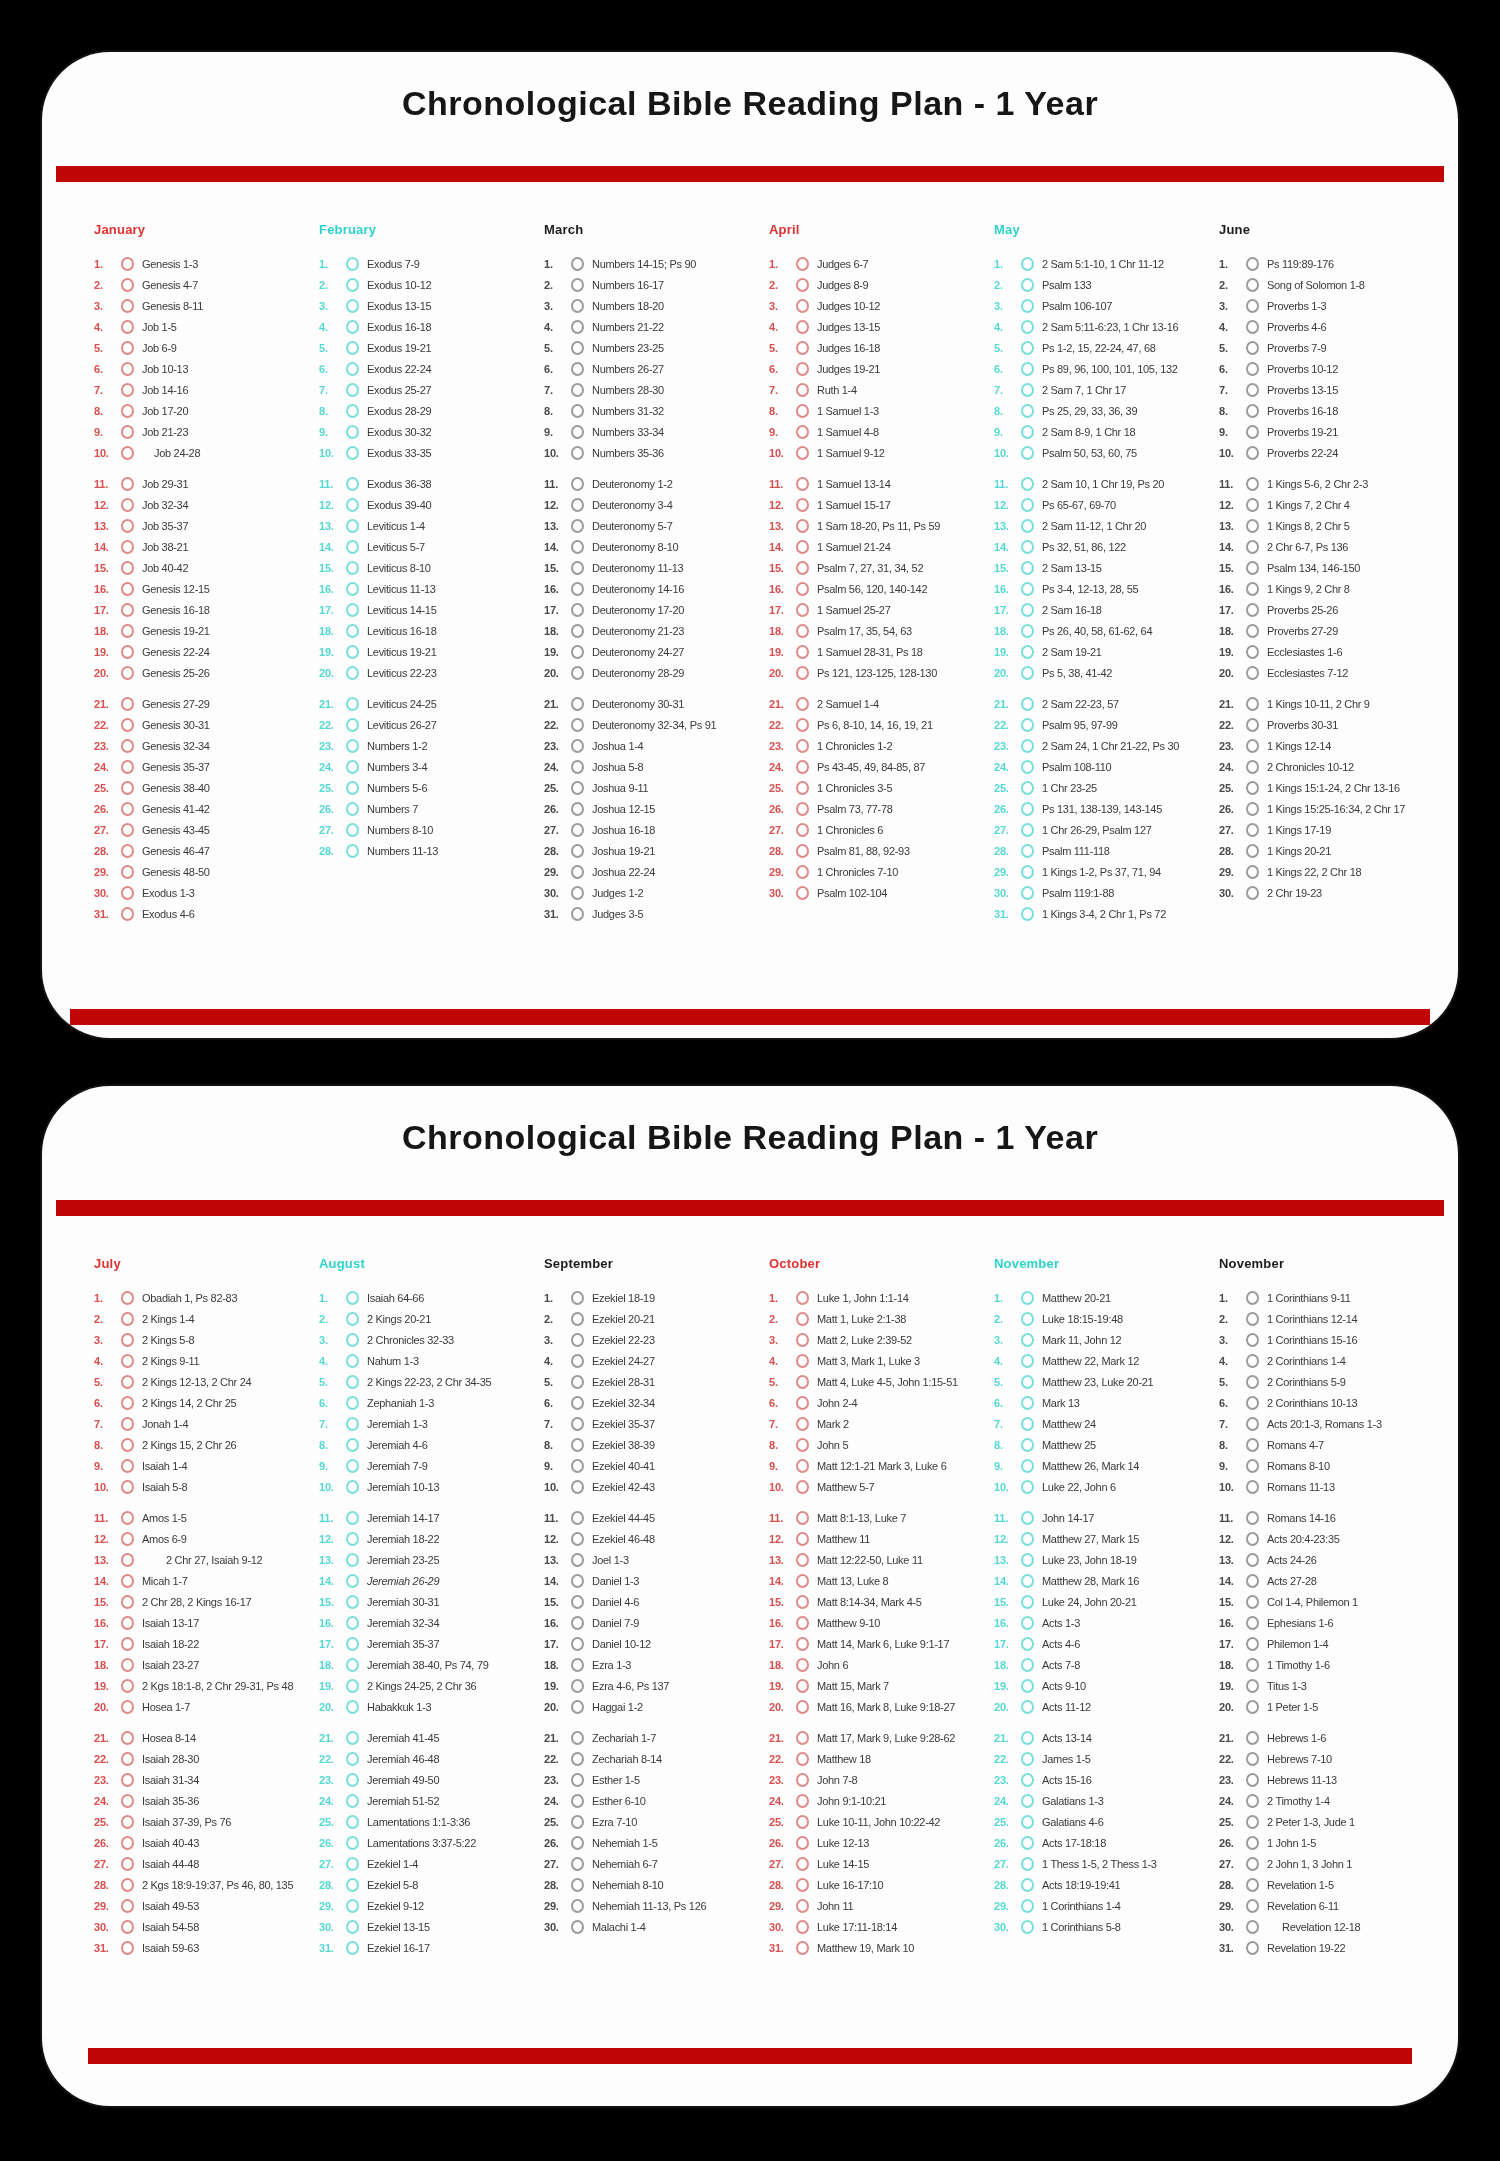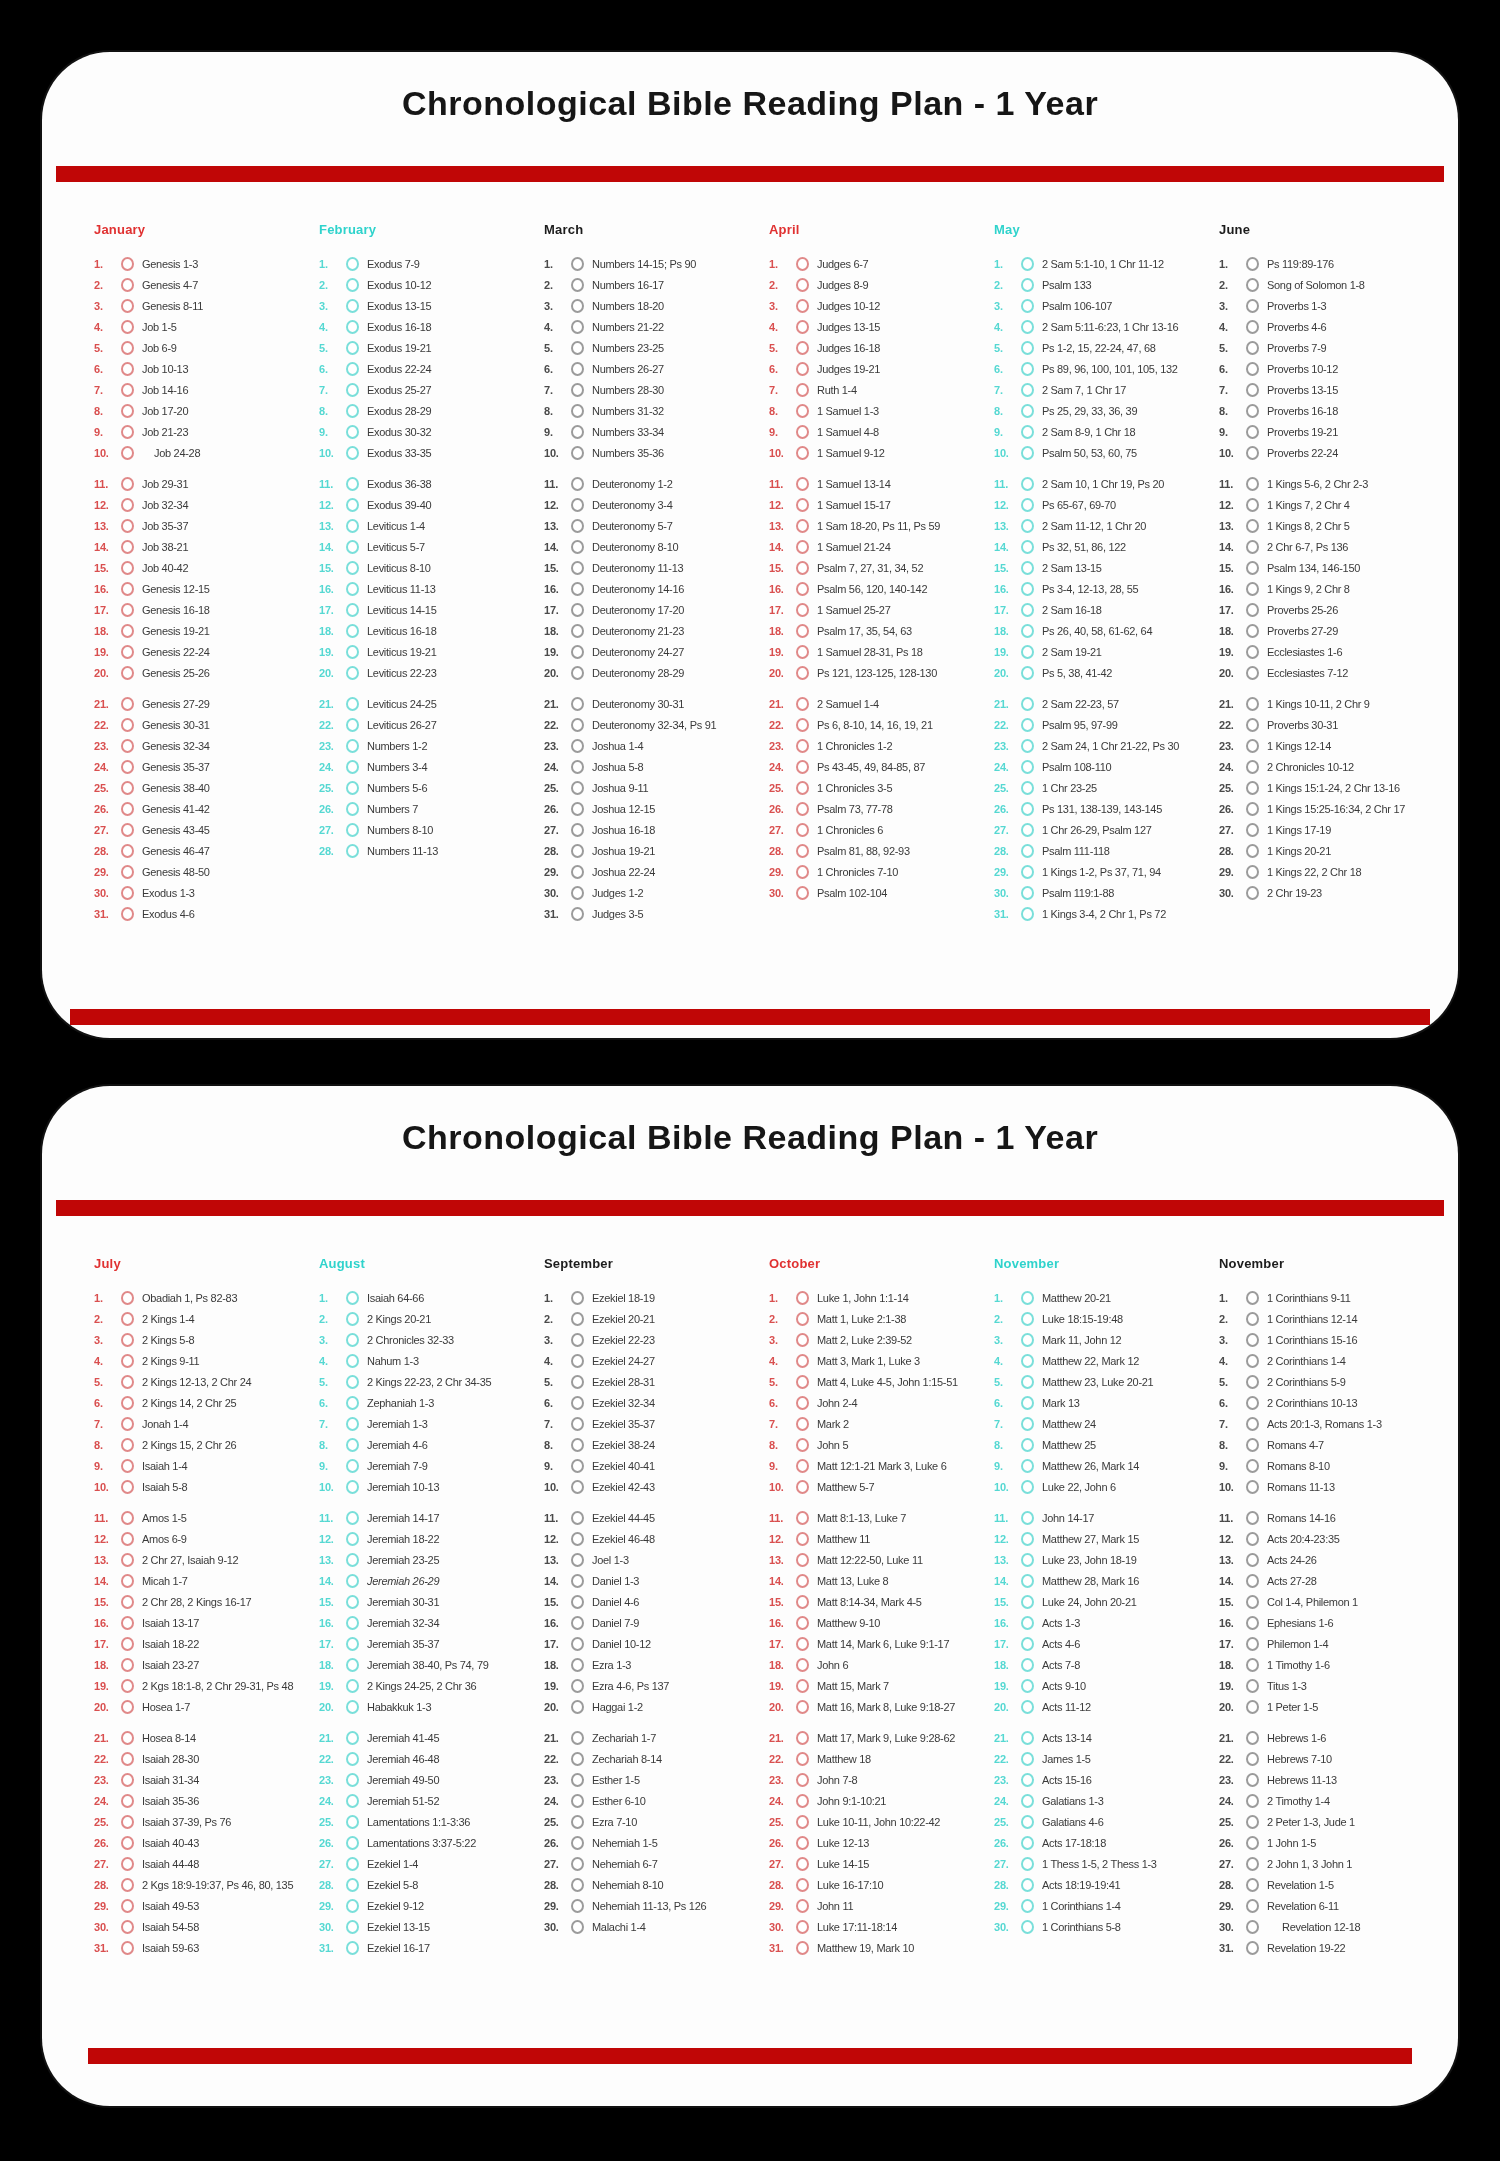--- a/index.html
+++ b/index.html
@@ -1043,21 +1043,21 @@
           <span class="reading-text" style="color: rgb(58, 58, 58);">Amos 1-5</span>
         </div>
         <div class="reading-row">
           <span class="day-number" style="color: rgb(217, 79, 79);">12.</span>
           <span class="check-circle" style="border-color: rgb(224, 137, 137);"></span>
           <span class="reading-text" style="color: rgb(58, 58, 58);">Amos 6-9</span>
         </div>
         <div class="reading-row">
           <span class="day-number" style="color: rgb(217, 79, 79);">13.</span>
           <span class="check-circle" style="border-color: rgb(224, 137, 137);"></span>
-          <span class="reading-text" style="color: rgb(58, 58, 58);">2 Chr 27, Isaiah 9-12</span>
+          <span class="reading-text" style="color: rgb(58, 58, 58); margin-left: 24px;">2 Chr 27, Isaiah 9-12</span>
         </div>
         <div class="reading-row">
           <span class="day-number" style="color: rgb(217, 79, 79);">14.</span>
           <span class="check-circle" style="border-color: rgb(224, 137, 137);"></span>
           <span class="reading-text" style="color: rgb(58, 58, 58);">Micah 1-7</span>
         </div>
         <div class="reading-row">
           <span class="day-number" style="color: rgb(217, 79, 79);">15.</span>
           <span class="check-circle" style="border-color: rgb(224, 137, 137);"></span>
           <span class="reading-text" style="color: rgb(58, 58, 58);">2 Chr 28, 2 Kings 16-17</span>
@@ -1334,21 +1334,21 @@
           <span class="reading-text" style="color: rgb(58, 58, 58);">Ezekiel 32-34</span>
         </div>
         <div class="reading-row">
           <span class="day-number" style="color: rgb(74, 74, 74);">7.</span>
           <span class="check-circle" style="border-color: rgb(155, 155, 155);"></span>
           <span class="reading-text" style="color: rgb(58, 58, 58);">Ezekiel 35-37</span>
         </div>
         <div class="reading-row">
           <span class="day-number" style="color: rgb(74, 74, 74);">8.</span>
           <span class="check-circle" style="border-color: rgb(155, 155, 155);"></span>
-          <span class="reading-text" style="color: rgb(58, 58, 58);">Ezekiel 38-24</span>
+          <span class="reading-text" style="color: rgb(58, 58, 58);">Ezekiel 38-39</span>
         </div>
         <div class="reading-row">
           <span class="day-number" style="color: rgb(74, 74, 74);">9.</span>
           <span class="check-circle" style="border-color: rgb(155, 155, 155);"></span>
           <span class="reading-text" style="color: rgb(58, 58, 58);">Ezekiel 40-41</span>
         </div>
         <div class="reading-row">
           <span class="day-number" style="color: rgb(74, 74, 74);">10.</span>
           <span class="check-circle" style="border-color: rgb(155, 155, 155);"></span>
           <span class="reading-text" style="color: rgb(58, 58, 58);">Ezekiel 42-43</span>

